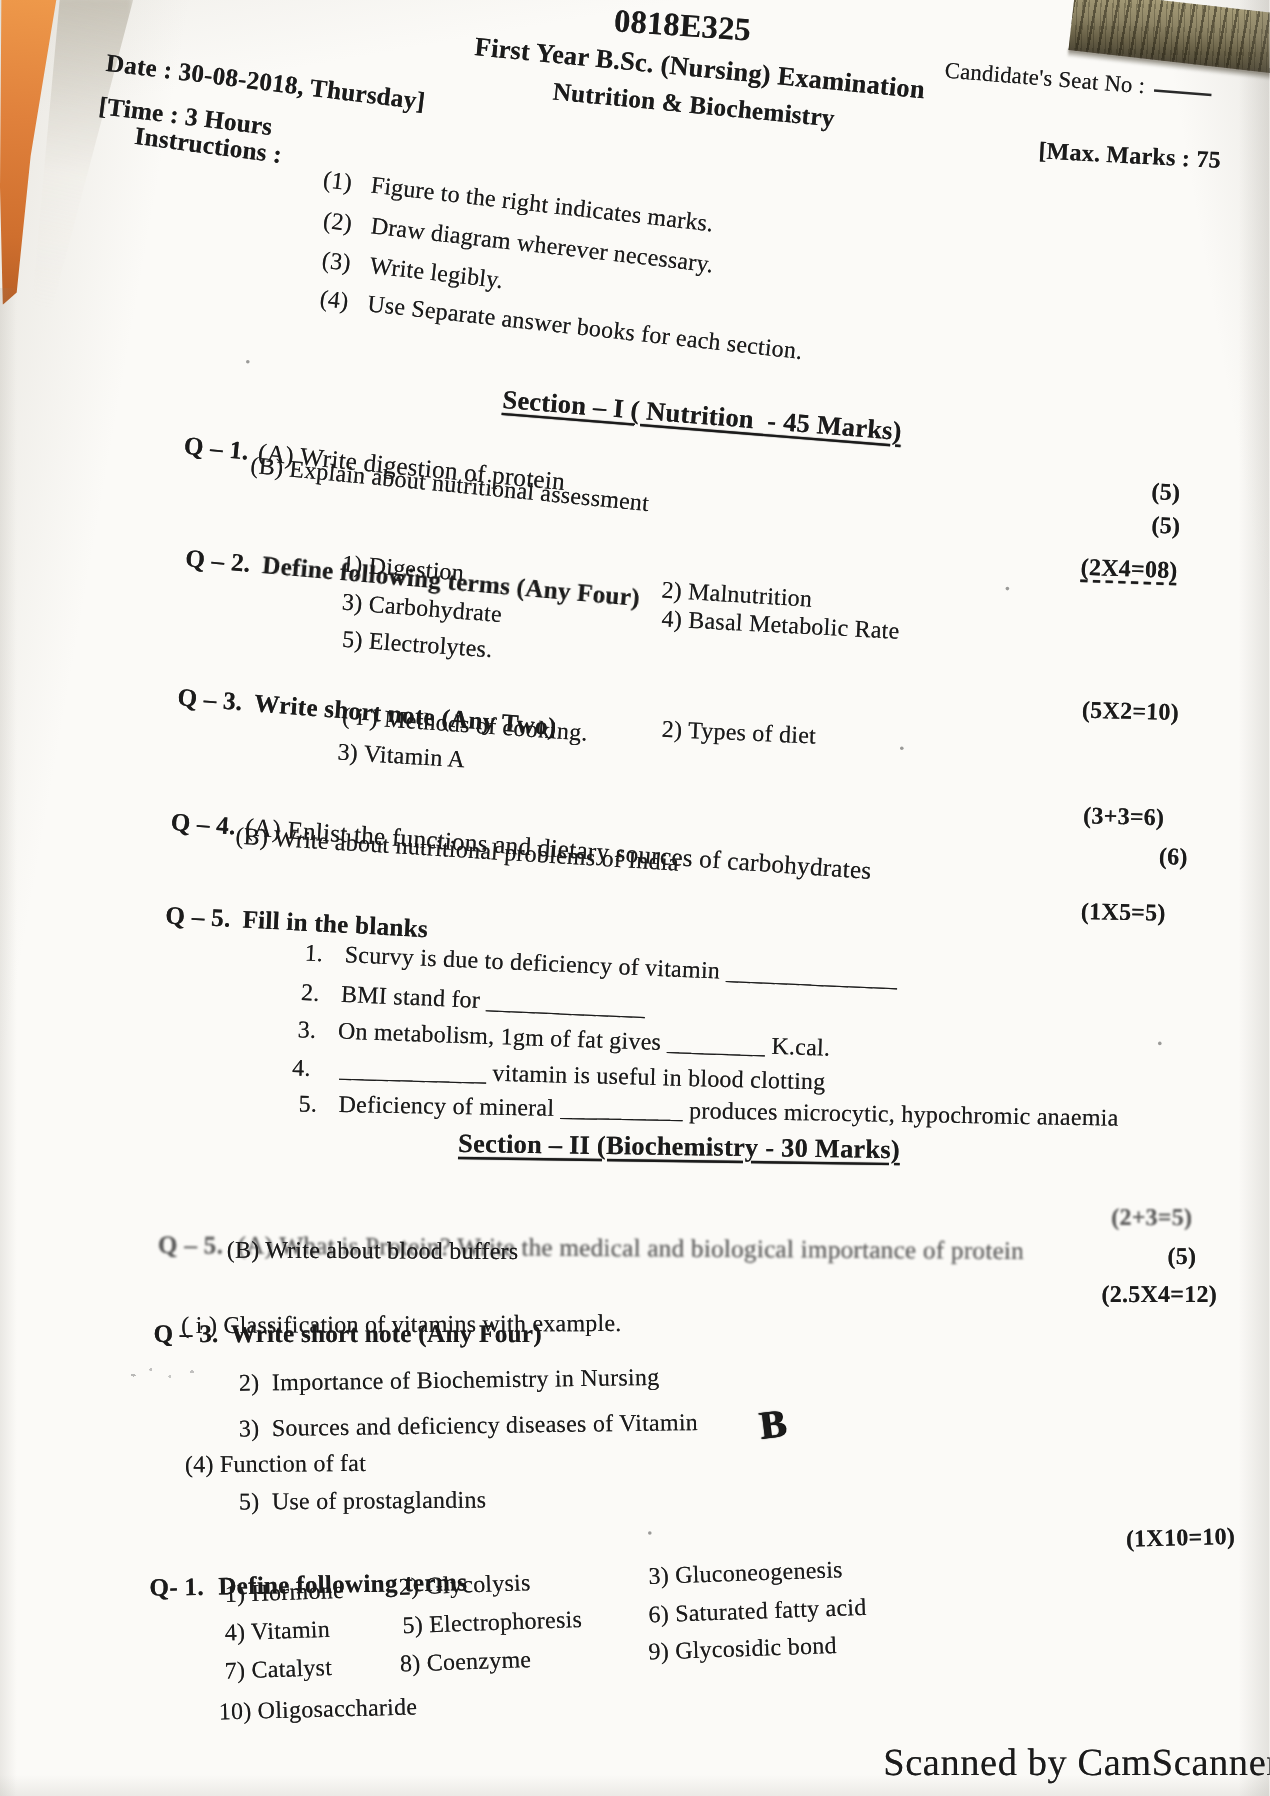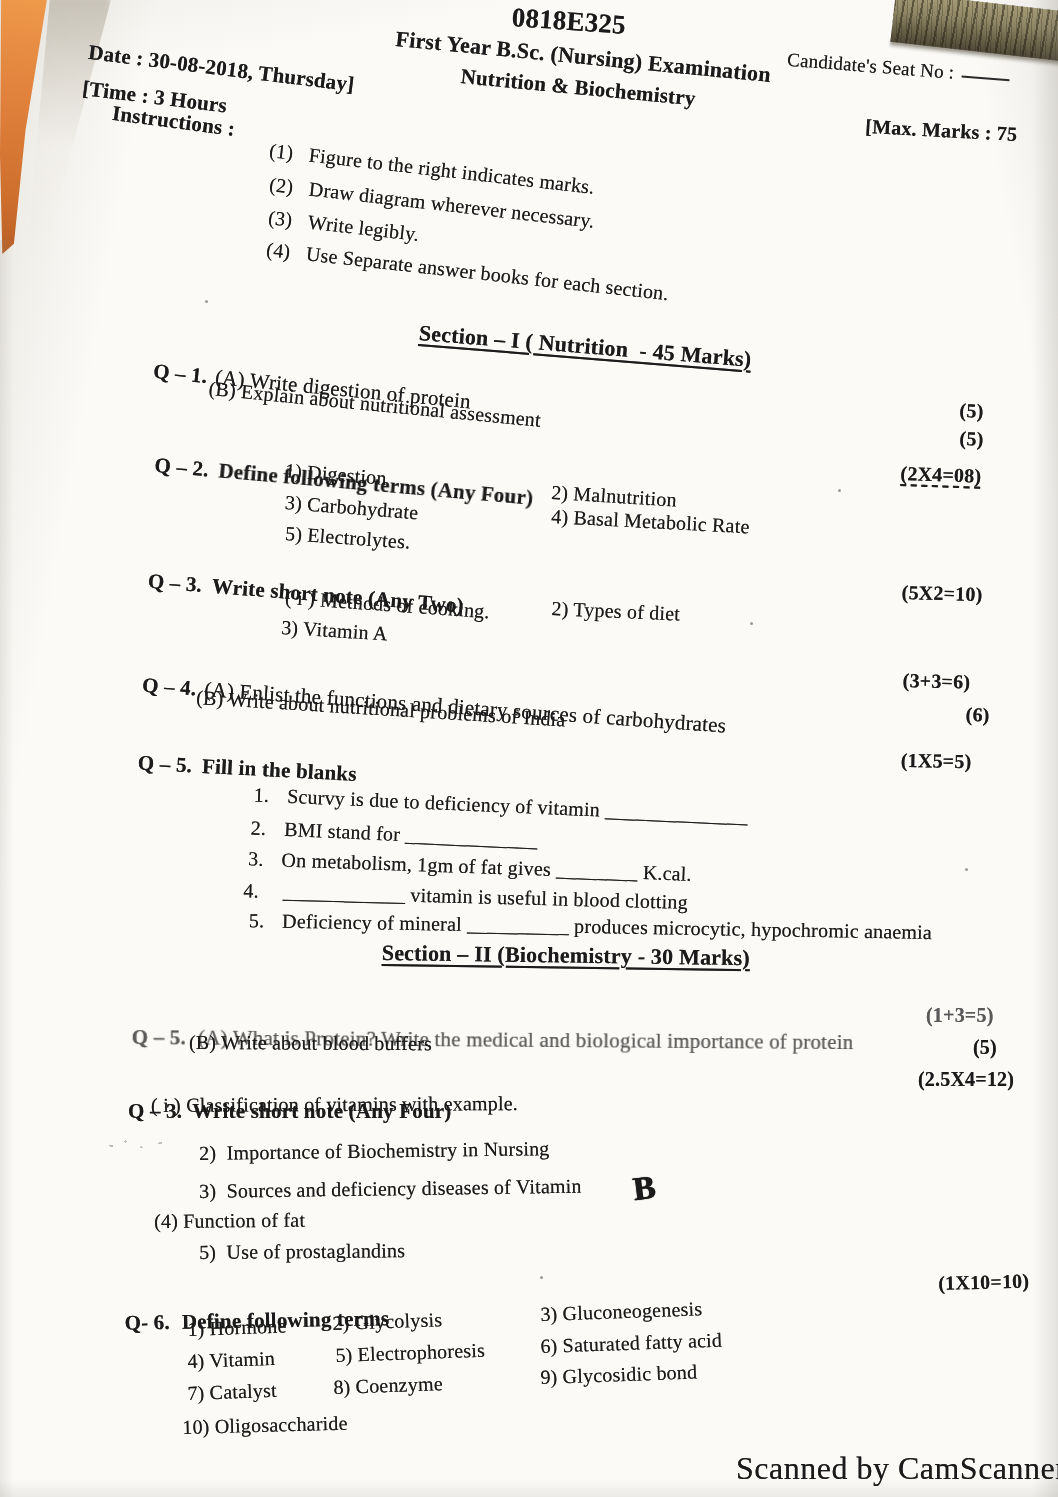--- a/index.html
+++ b/index.html
@@ -150,38 +150,38 @@
 </div>
 <div class="ln" style="left:239px;top:886px;transform:rotate(1deg)">
   <span>5.</span><span style="margin-left:18px">Deficiency of mineral __________ produces microcytic, hypochromic anaemia</span>
 </div>
 
 <div class="ln h" style="left:382px;top:940px;transform:rotate(0.8deg)">Section – II (Biochemistry - 30 Marks)</div>
 
 <div class="ln faded" style="left:121px;top:1000px;transform:rotate(0.4deg);font-size:21px">
   <span class="b">Q – 5.</span><span class="r" style="margin-left:12px">(A) What is Protein? Write the medical and biological importance of protein</span>
 </div>
-<div class="ln marks faded" style="left:926px;top:1004px">(1+3=5)</div>
+<div class="ln marks faded" style="left:926px;top:1004px">(2+3=5)</div>
 <div class="ln" style="left:189px;top:1031px;transform:rotate(0.3deg)">(B) Write about blood buffers</div>
 <div class="ln marks" style="left:973px;top:1036px">(5)</div>
 
 <div class="ln b" style="left:117px;top:1074px;font-size:21px">
   <span>Q – 3.</span><span style="margin-left:10px">Write short note (Any Four)</span>
 </div>
 <div class="ln marks" style="left:918px;top:1068px">(2.5X4=12)</div>
 <div class="ln" style="left:151px;top:1094px;transform:rotate(-0.3deg)">( i ) Classification of vitamins with example.</div>
 <div class="ln" style="left:199px;top:1142px;transform:rotate(-0.8deg)">2)  Importance of Biochemistry in Nursing</div>
 <div class="ln" style="left:199px;top:1180px;transform:rotate(-0.8deg)">3)  Sources and deficiency diseases of Vitamin</div>
 <div class="hand-b" style="left:633px;top:1170px">B</div>
 <div class="ln" style="left:154px;top:1210px;transform:rotate(-0.5deg)">(4) Function of fat</div>
 <div class="ln" style="left:199px;top:1241px;transform:rotate(-0.5deg)">5)  Use of prostaglandins</div>
 
 <div class="ln marks" style="left:938px;top:1272px;transform:rotate(-1.5deg)">(1X10=10)</div>
 <div class="ln b" style="left:113px;top:1286px;transform:rotate(-1deg);font-size:21px">
-  <span>Q- 6.</span><span style="margin-left:12px">Define following terms</span>
+  <span>Q- 1.</span><span style="margin-left:12px">Define following terms</span>
 </div>
 <div class="ln" style="left:187px;top:1318px;transform:rotate(-2deg)">1) Hormone</div>
 <div class="ln" style="left:332px;top:1312px;transform:rotate(-2deg)">2) Glycolysis</div>
 <div class="ln" style="left:540px;top:1303px;transform:rotate(-2deg)">3) Gluconeogenesis</div>
 <div class="ln" style="left:187px;top:1350px;transform:rotate(-2deg)">4) Vitamin</div>
 <div class="ln" style="left:335px;top:1344px;transform:rotate(-2deg)">5) Electrophoresis</div>
 <div class="ln" style="left:540px;top:1335px;transform:rotate(-2deg)">6) Saturated fatty acid</div>
 <div class="ln" style="left:187px;top:1382px;transform:rotate(-2deg)">7) Catalyst</div>
 <div class="ln" style="left:333px;top:1376px;transform:rotate(-2deg)">8) Coenzyme</div>
 <div class="ln" style="left:540px;top:1366px;transform:rotate(-2deg)">9) Glycosidic bond</div>

